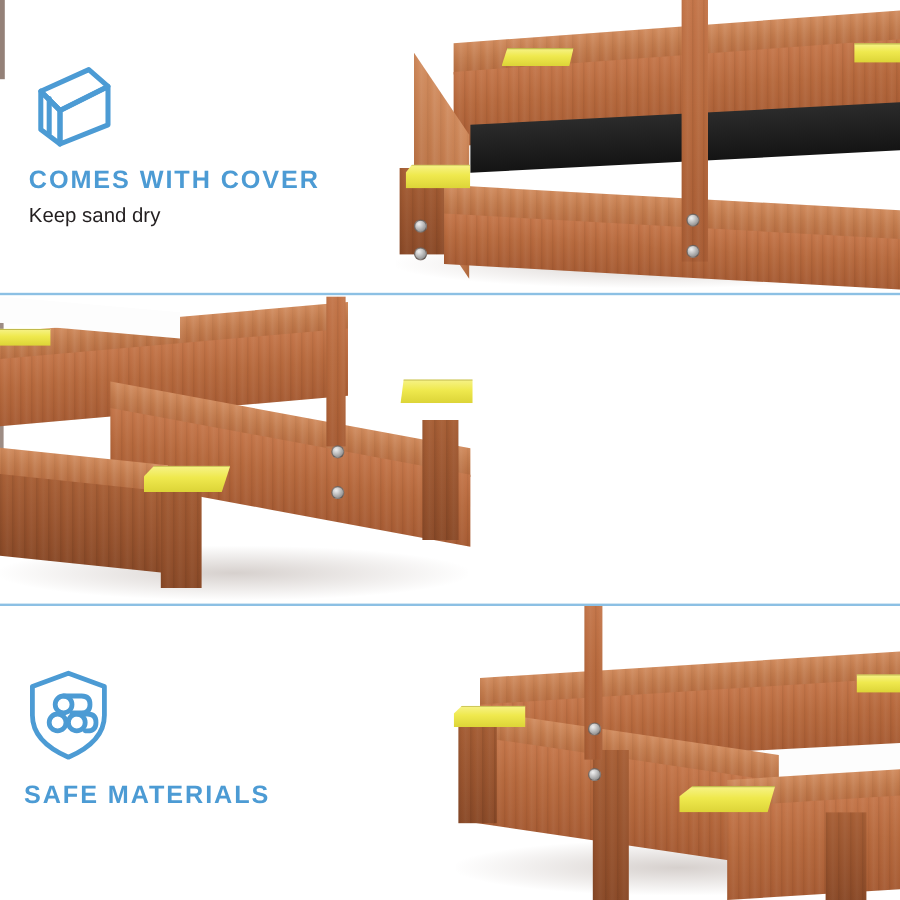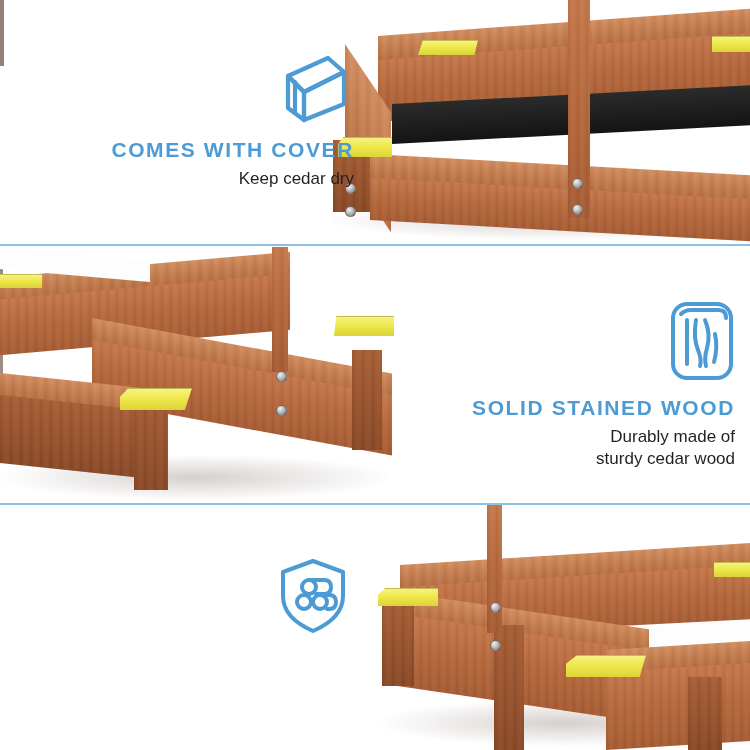--- a/index.html
+++ b/index.html
@@ -15,21 +15,21 @@
   .panel{position:absolute;left:0;width:750px;overflow:hidden;background:#fff;}
   #panel-1{top:0;height:245px;}
   #panel-2{top:247px;height:256px;}
   #panel-3{top:505px;height:245px;}
 
   .divider{position:absolute;left:0;width:750px;height:2px;background:#8cc0e4;z-index:40;}
   #divider-1{top:244px;}
   #divider-2{top:503px;}
 
   
-  .textblock{position:absolute;z-index:30;text-align:right;}
+  .textblock{position:absolute;z-index:30;text-align:left;}
   .icon-wrap{display:block;margin:0 auto 10px auto;}
   .headline{
     color:#4c9bd4;
     font-weight:bold;
     font-size:21px;
     letter-spacing:1.6px;
     line-height:1.1;
     white-space:nowrap;
     margin:0 0 7px 0;
   }
@@ -151,21 +151,21 @@
         <svg width="76" height="72" viewBox="0 0 76 72" fill="none">
           <g stroke="#4c9bd4" stroke-width="4.2" stroke-linecap="round" stroke-linejoin="round">
             <path d="M10 24 L50 6 L66 20 L26 40 Z"></path>
             <path d="M26 40 L66 20 L66 52 L26 68 Z"></path>
             <path d="M10 24 L10 56 L26 68 L26 40 Z"></path>
             <path d="M17 30 L17 59"></path>
           </g>
         </svg>
       </span>
       <div class="headline">COMES WITH COVER</div>
-      <div class="subline">Keep cedar dry</div>
+      <div class="subline">Keep sand dry</div>
     </div>
   </div>
 
   <div class="divider" id="divider-1"></div>
 
   <div class="panel" id="panel-2">
     <div style="position:absolute;inset:0;">
       <div class="photo" style="position:absolute;inset:0;">
         <div class="shadow" id="p2-shadow" style="top:208px;"></div>
 
@@ -186,37 +186,20 @@
         <div class="cap" id="p2-cap-mid" style="top:141px;"></div>
         <div class="cap" id="p2-cap-right" style="top:69px;"></div>
 
         <div class="wood vert" id="p2-pole" style="top:0px;"></div>
         <div id="p2-poleslot" style="top:8px;"></div>
         <div class="screw" style="left:276px;top:124px;"></div>
         <div class="screw" style="left:276px;top:158px;"></div>
       </div>
     </div>
 
-    <div class="textblock" style="left:405px;top:53px;width:330px;">
-      <span class="icon-wrap">
-        <svg width="66" height="82" viewBox="0 0 66 82" fill="none">
-          <g stroke="#4c9bd4" stroke-width="4" stroke-linecap="round" stroke-linejoin="round">
-            <rect x="4" y="4" width="58" height="74" rx="14"></rect>
-            <path d="M12 14 Q16 10 22 10 L50 10 Q57 10 57 18"></path>
-            <path d="M18 20 L18 64"></path>
-            <path d="M27 20 Q24 38 29 50 Q33 60 31 66"></path>
-            <path d="M36 20 Q42 34 38 48 Q35 58 37 66"></path>
-            <path d="M46 34 Q49 48 45 62"></path>
-          </g>
-        </svg>
-      </span>
-      <div class="headline">SOLID STAINED WOOD</div>
-      <div class="subline">Durably made of</div>
-      <div class="subline">sturdy cedar wood</div>
-    </div>
   </div>
 
   <div class="divider" id="divider-2"></div>
 
   <div class="panel" id="panel-3">
     <div class="photo" style="position:absolute;inset:0;">
       <div class="shadow" style="left:380px;top:195px;width:370px;height:46px;"></div>
 
       <div class="wood light" style="position:absolute;left:400px;top:60px;width:350px;height:24px;transform:skewY(-3.6deg);transform-origin:left center;"></div>
       <div class="wood" style="position:absolute;left:400px;top:82px;width:350px;height:56px;transform:skewY(-3.6deg);transform-origin:left center;"></div>
@@ -247,16 +230,17 @@
           <g stroke="#4c9bd4" stroke-width="4" stroke-linecap="round" stroke-linejoin="round">
             <path d="M37 5 L67 16 V40 Q67 62 37 75 Q7 62 7 40 V16 Z"></path>
             <circle cx="28" cy="46" r="7"></circle>
             <circle cx="44" cy="46" r="7"></circle>
             <circle cx="33" cy="31" r="7"></circle>
             <path d="M33 24 L48 24 Q55 24 55 31 Q55 38 48 38 L40 38"></path>
             <path d="M44 39 L53 39 Q60 39 60 46 Q60 53 53 53 L51 53"></path>
           </g>
         </svg>
       </span>
+      <div class="headline">SAFE MATERIALS</div>
     </div>
   </div>
 
 </div>
 
 </body></html>

